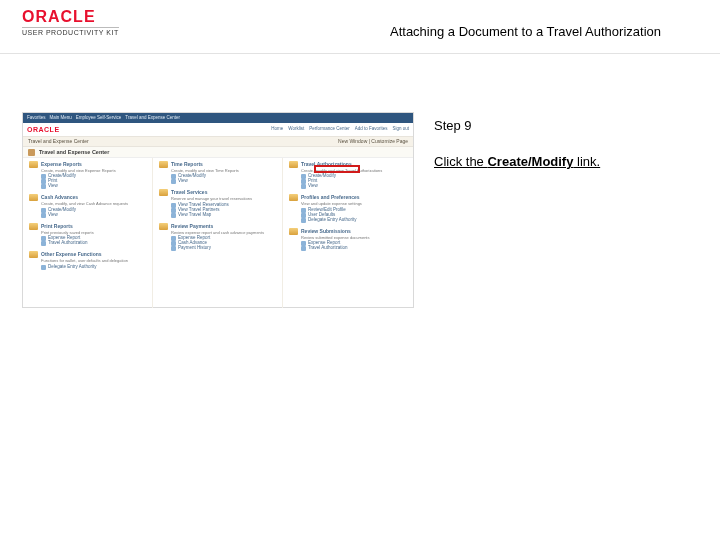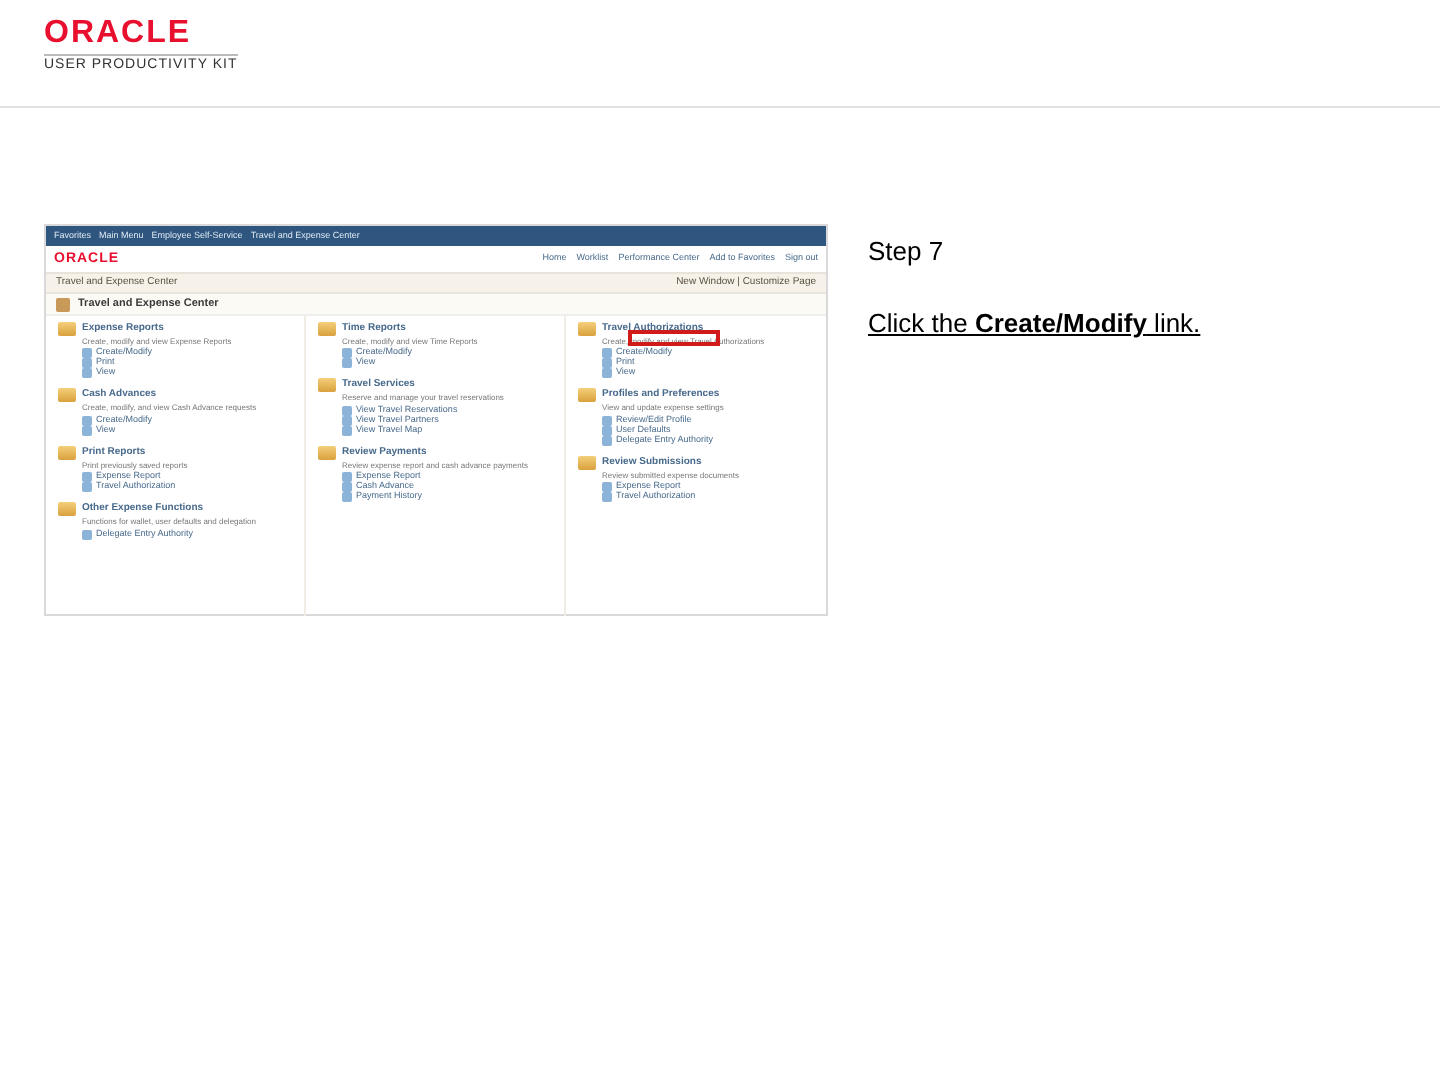--- a/index.html
+++ b/index.html
@@ -209,20 +209,21 @@
   .step-text .bold { font-weight: 700; }
 </style>
 </head>
 <body>
 
 <div class="header">
   <div class="logo">
     <span class="logo-oracle">ORACLE</span>
     <span class="logo-upk">USER PRODUCTIVITY KIT</span>
   </div>
+  <div class="doc-title">Attaching a Document to a Travel Authorization</div>
   <div class="header-rule"></div>
 </div>
 
 <div class="row">
 
   <div class="shot">
 
     <div class="bluebar">
       <span>Favorites</span>
       <span>Main Menu</span>
@@ -354,19 +355,19 @@
           <div class="lnk">Expense Report</div>
           <div class="lnk">Travel Authorization</div>
         </div>
       </div>
     </div>
 
     <div class="highlight-box"></div>
   </div>
 
   <div class="step-panel">
-    <div class="step-num">Step 7</div>
+    <div class="step-num">Step 9</div>
     <div class="step-text">
       <span>Click the </span><span class="bold">Create/Modify</span><span> link.</span>
     </div>
   </div>
 
 </div>
 
 </body></html>

